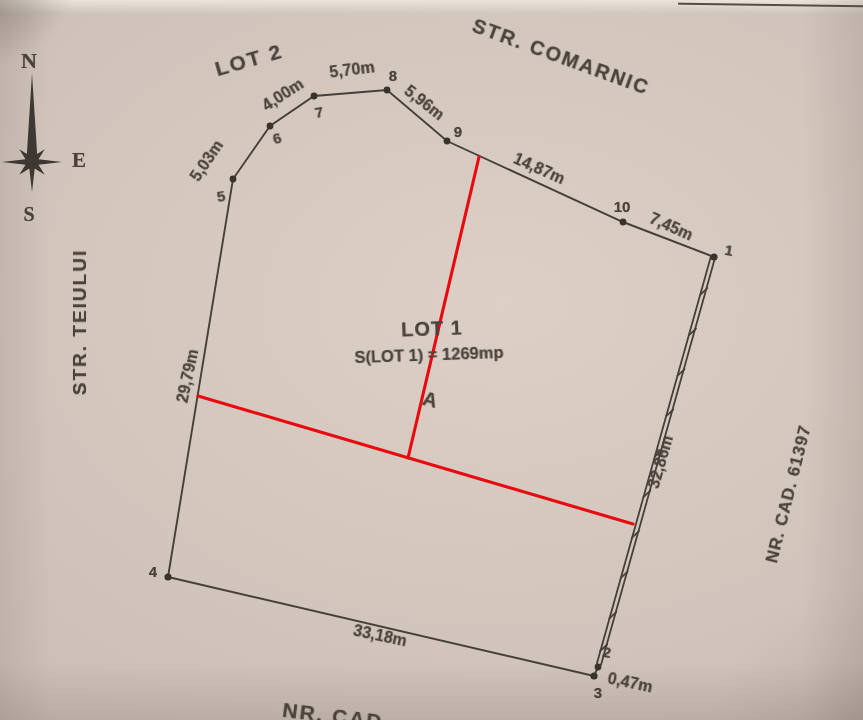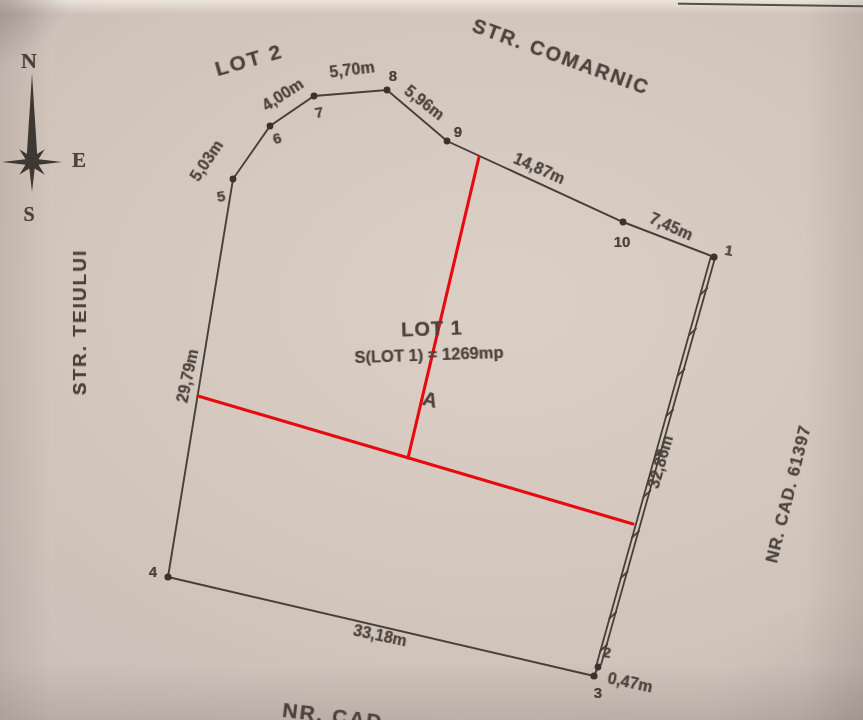--- a/index.html
+++ b/index.html
@@ -122,13 +122,13 @@
 
 <div class="t" style="left:729px;top:250px;font-size:15px;transform:translate(-50%,-50%) rotate(10deg);">1</div>
 <div class="t" style="left:607px;top:652px;font-size:15px;transform:translate(-50%,-50%) rotate(10deg);">2</div>
 <div class="t" style="left:598px;top:692px;font-size:15px;">3</div>
 <div class="t" style="left:153px;top:571px;font-size:15px;">4</div>
 <div class="t" style="left:221px;top:196px;font-size:15px;transform:translate(-50%,-50%) rotate(-10deg);">5</div>
 <div class="t" style="left:277px;top:138px;font-size:15px;transform:translate(-50%,-50%) rotate(-15deg);">6</div>
 <div class="t" style="left:319px;top:112px;font-size:15px;transform:translate(-50%,-50%) rotate(-10deg);">7</div>
 <div class="t" style="left:393px;top:75px;font-size:15px;">8</div>
 <div class="t" style="left:458px;top:131px;font-size:15px;">9</div>
-<div class="t" style="left:622px;top:206px;font-size:15px;margin-top:35px;">10</div>
+<div class="t" style="left:622px;top:206px;font-size:15px;">10</div>
 
 </body></html>

